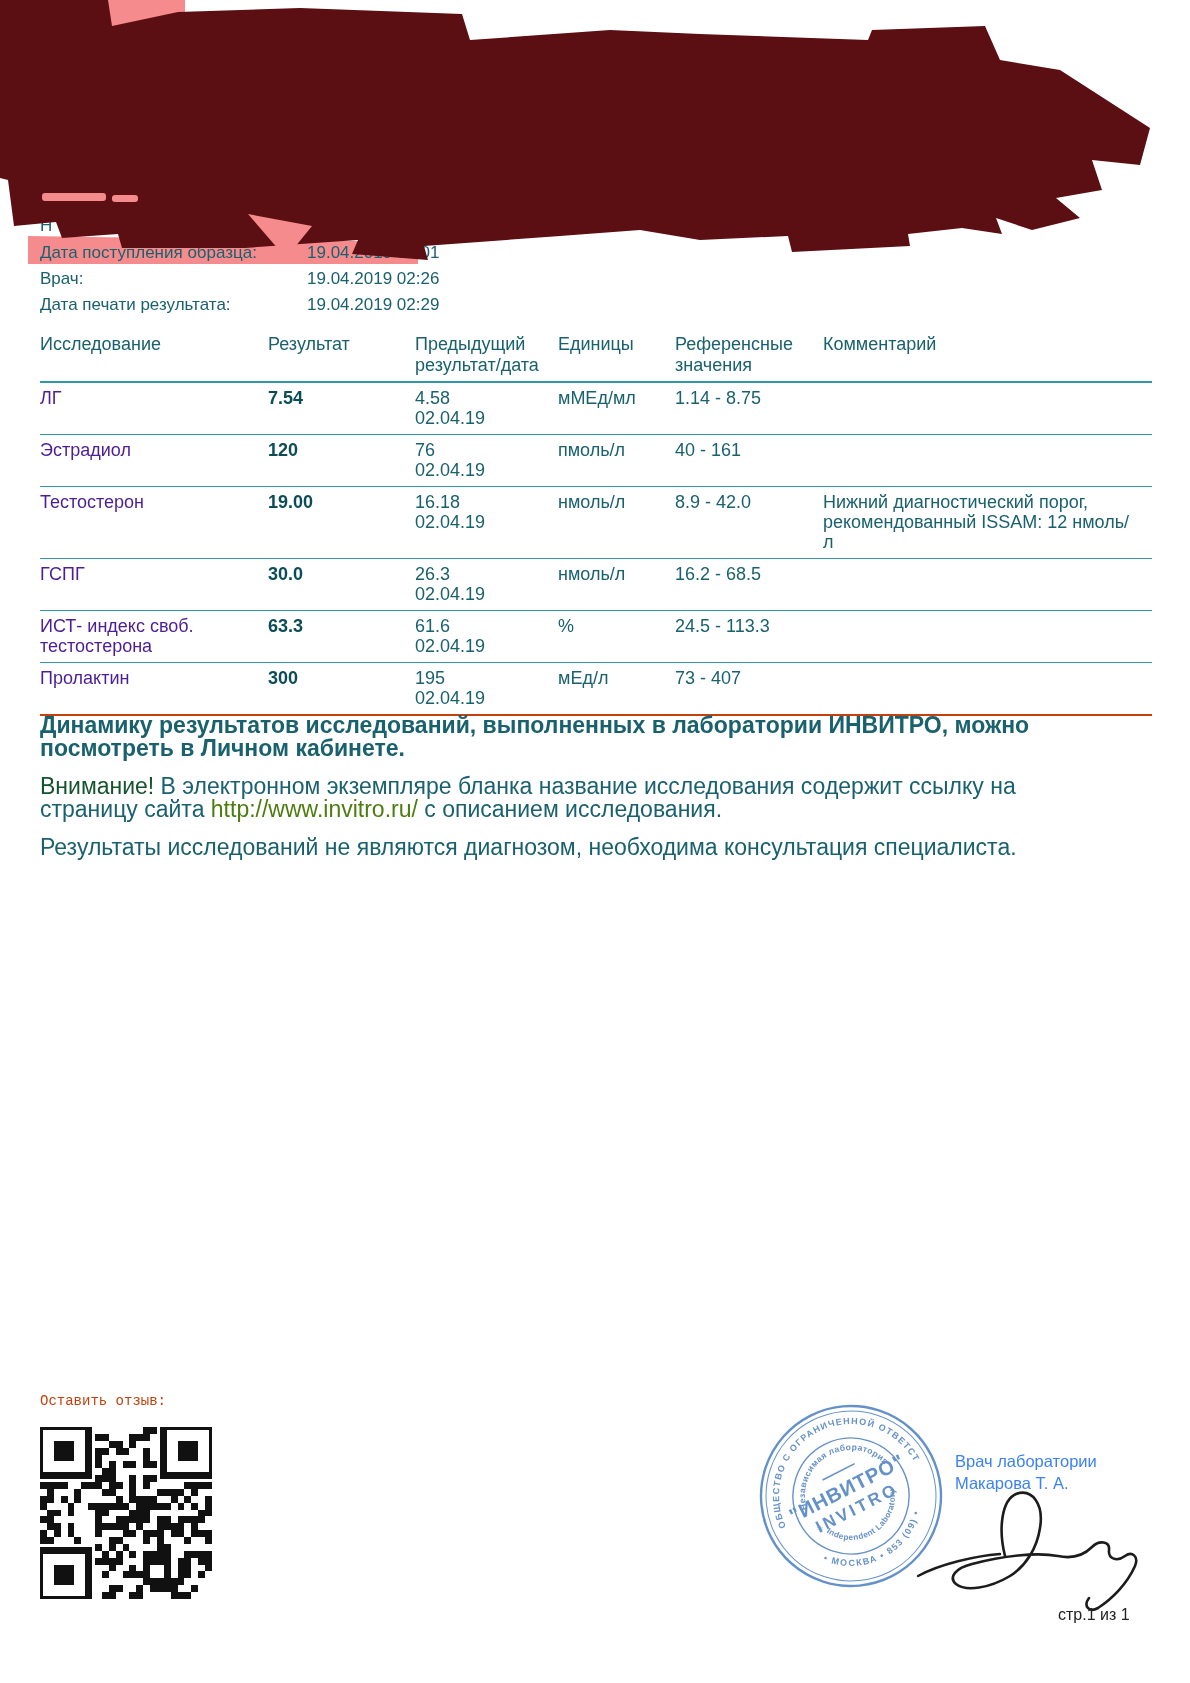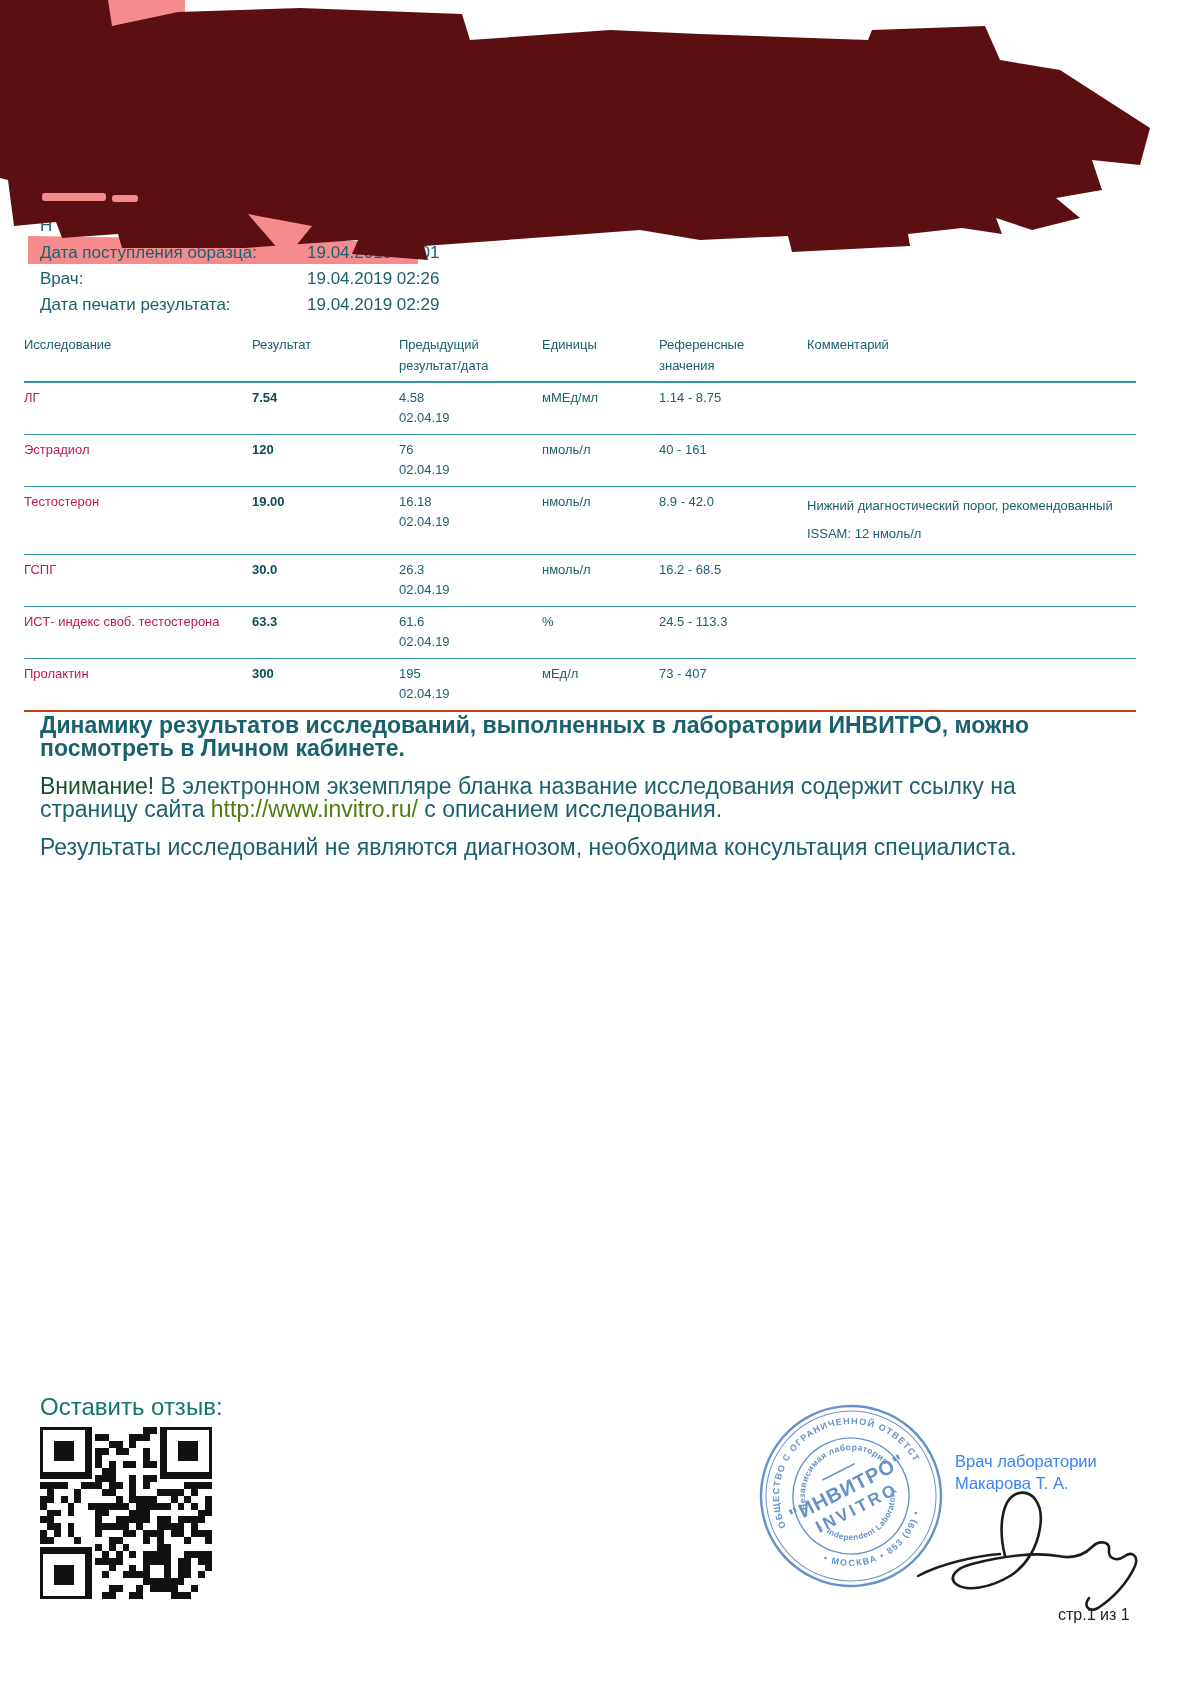--- a/index.html
+++ b/index.html
@@ -11,41 +11,41 @@
   .redact-under{position:absolute;left:0;top:0;z-index:1;}
   .redact-over{position:absolute;left:0;top:0;z-index:3;pointer-events:none;}
 
   
   .dates{position:absolute;left:40px;top:240px;z-index:2;color:#1a616e;font-size:17px;}
   .date-row{height:26px;line-height:26px;white-space:nowrap;}
   .date-row .lbl{display:inline-block;width:267px;}
   .remnant{position:absolute;left:40px;top:216px;z-index:2;color:#1a616e;font-size:17px;}
 
   
-  .rtable{position:absolute;left:24px;top:334px;width:1112px;z-index:2;color:#1a616e;font-size:13px;}
+  .rtable{position:absolute;left:40px;top:334px;width:1112px;z-index:2;color:#1a616e;font-size:18px;}
   .thead,.trow{display:grid;grid-template-columns:228px 147px 143px 117px 148px 329px;}
   .thead{border-bottom:2px solid #2f97a8;padding-bottom:5px;}
   .thead .hcell{line-height:21px;padding-right:14px;}
   .trow{border-bottom:1px solid #2f97a8;padding:5px 0 6px 0;}
   .trow:last-child{border-bottom:2px solid #c2410c;}
   .cell{line-height:20px;padding-right:14px;}
-  .cell.name a{color:#be185d;text-decoration:none;cursor:pointer;}
+  .cell.name a{color:#4c1d95;text-decoration:none;cursor:pointer;}
   .cell.result{font-weight:bold;color:#0c4c57;}
-  .cell.comment{line-height:28px;}
+  .cell.comment{line-height:20px;}
 
   
   .notes{position:absolute;left:40px;top:714px;width:1005px;z-index:2;}
   .notes p{margin:0 0 15px 0;font-size:23px;line-height:23px;color:#1a616e;}
   .p-bold{font-weight:bold;color:#0e5a66;font-size:17.5px;}
   .attn{color:#14532d;}
   .alink{color:#4d7c0f;text-decoration:none;cursor:pointer;}
   .p-orange{color:#db7f2a;}
 
   
-  .feedback{position:absolute;left:40px;top:1393px;z-index:2;color:#0f766e;font-size:24px;}
+  .feedback{position:absolute;left:40px;top:1393px;z-index:2;color:#c2410c;font-size:14px;font-family:Liberation Mono, monospace;}
   .qr{position:absolute;left:40px;top:1427px;z-index:2;}
   .stampbox{position:absolute;left:753px;top:1398px;z-index:2;opacity:.9;}
   .doctor{position:absolute;left:955px;top:1450px;z-index:2;color:#3b82f6;font-size:16.5px;line-height:22px;}
   .signature{position:absolute;left:900px;top:1470px;z-index:4;}
   .pagenum{position:absolute;left:1058px;top:1606px;z-index:2;color:#222;font-size:16px;}
 
   .stamp-ring-text{fill:#5586c4;font-weight:bold;}
 </style>
 </head>
 <body>

